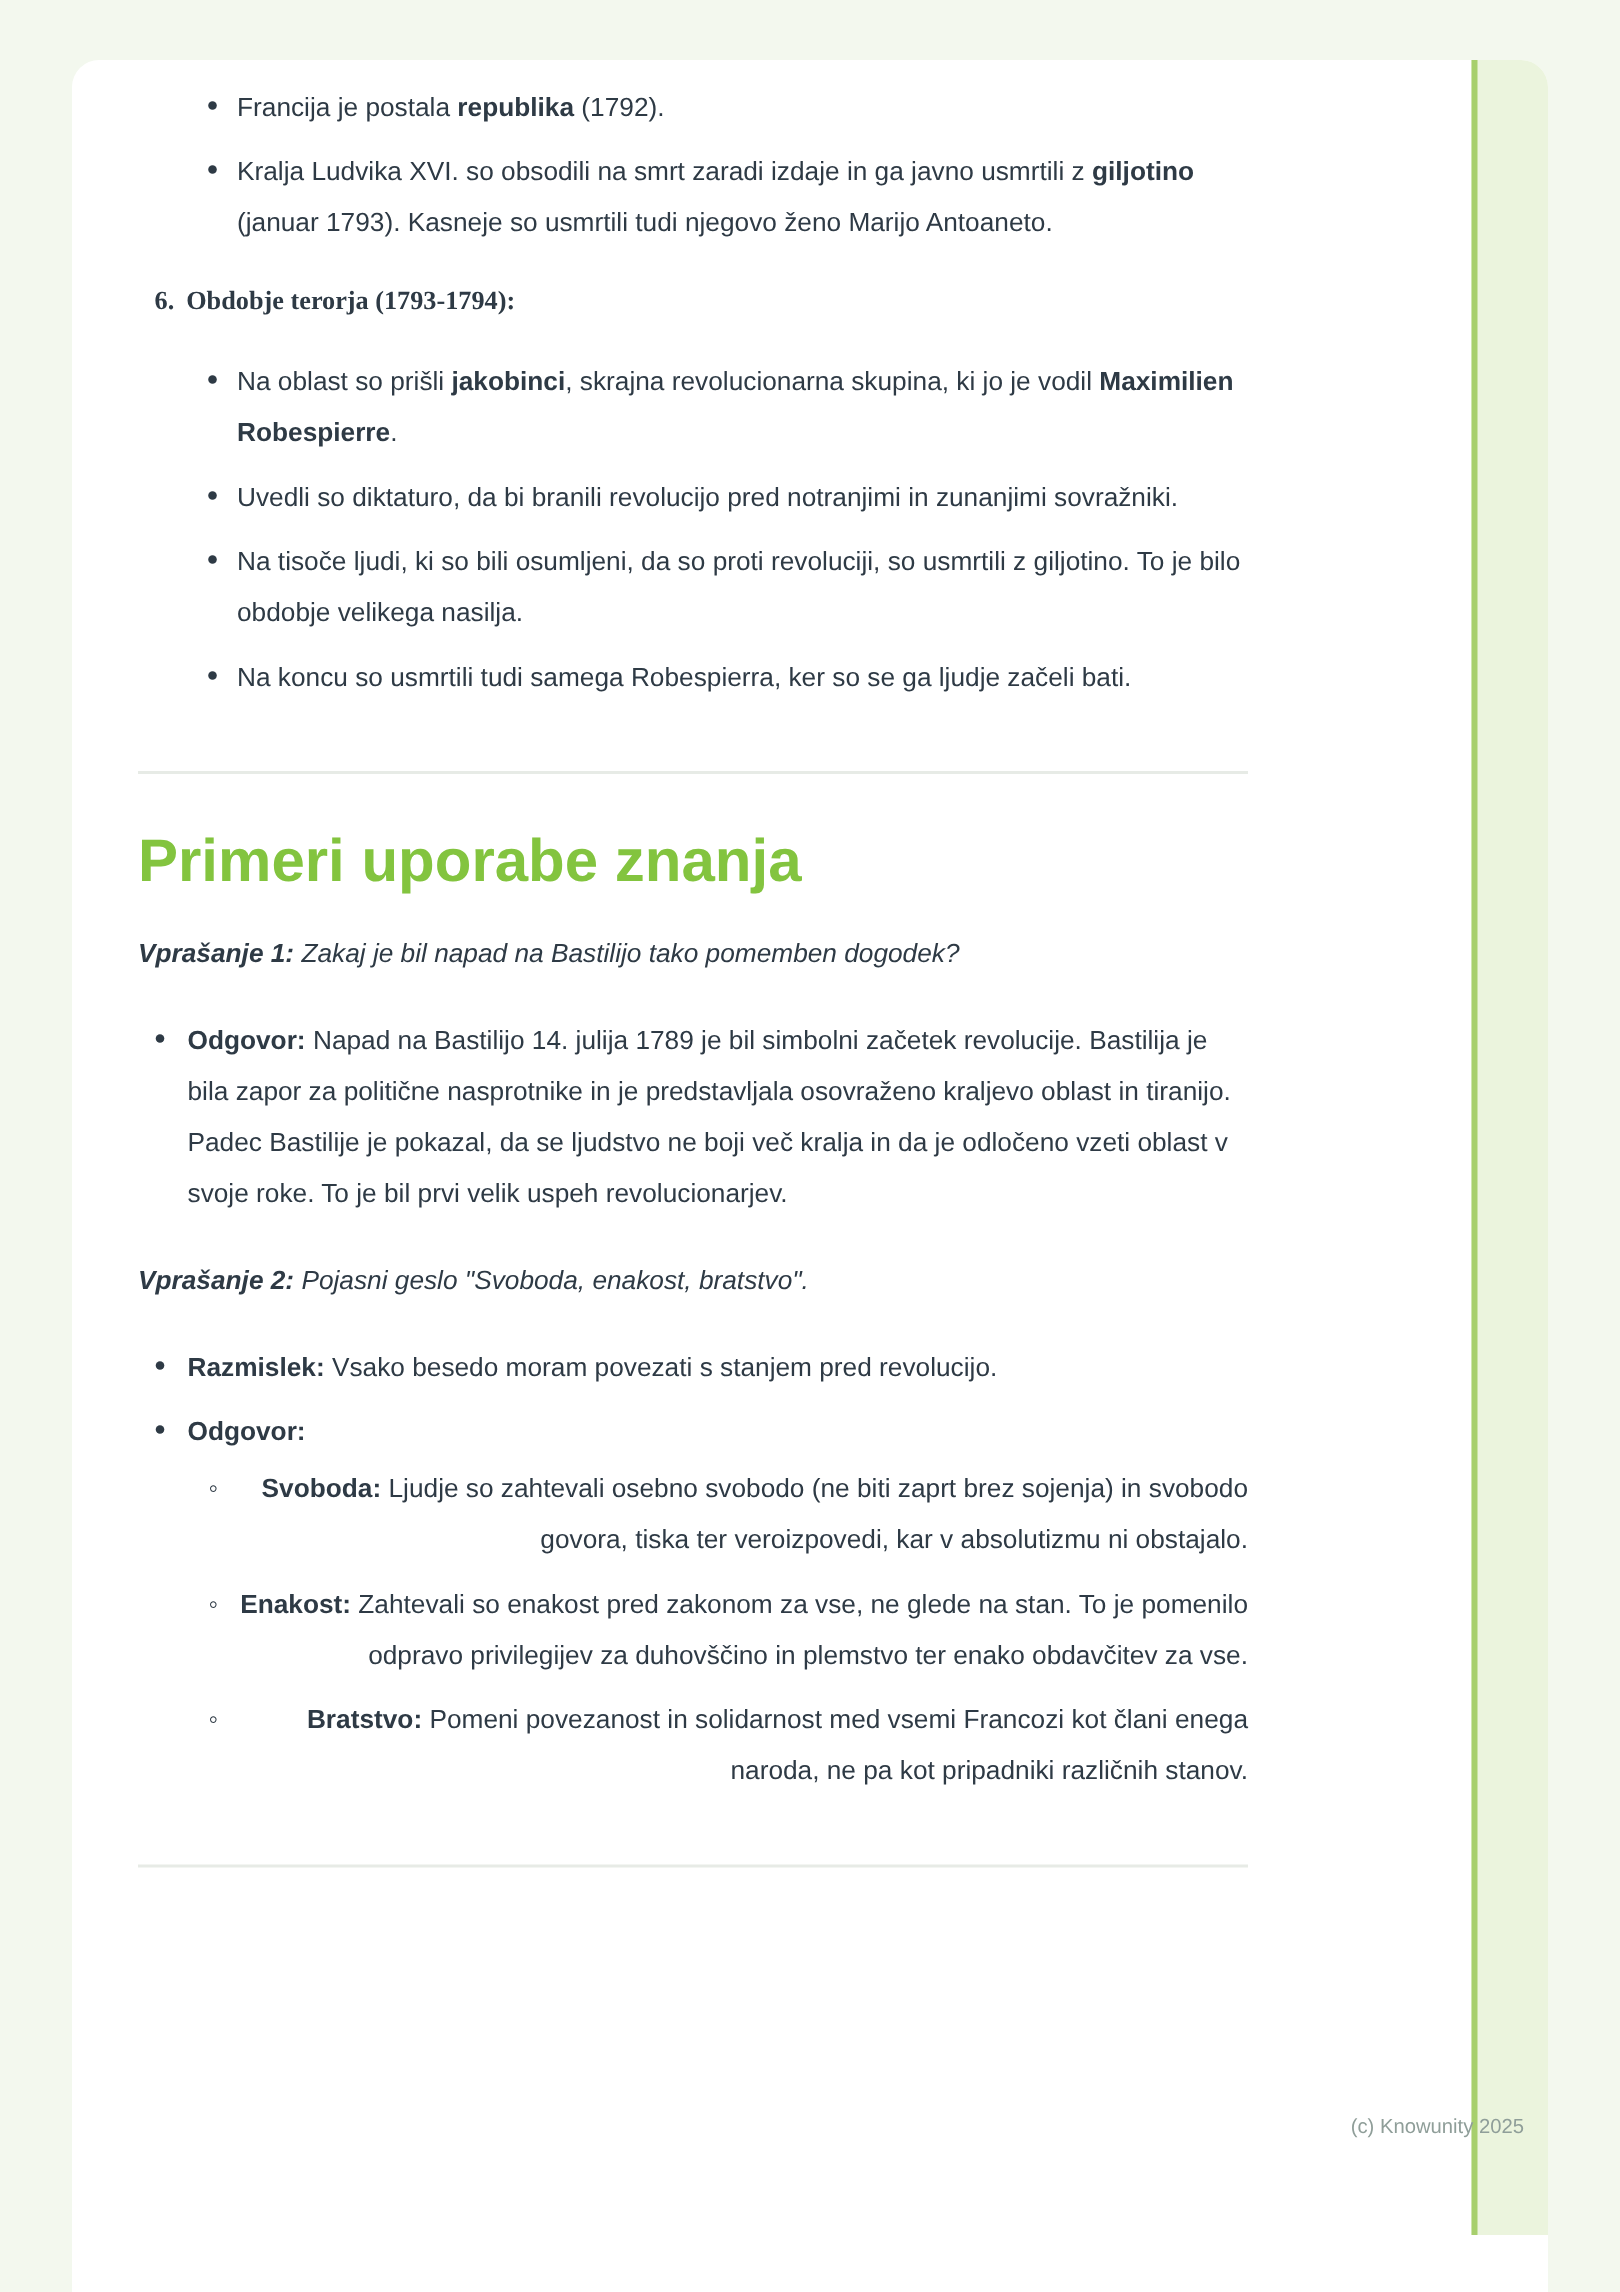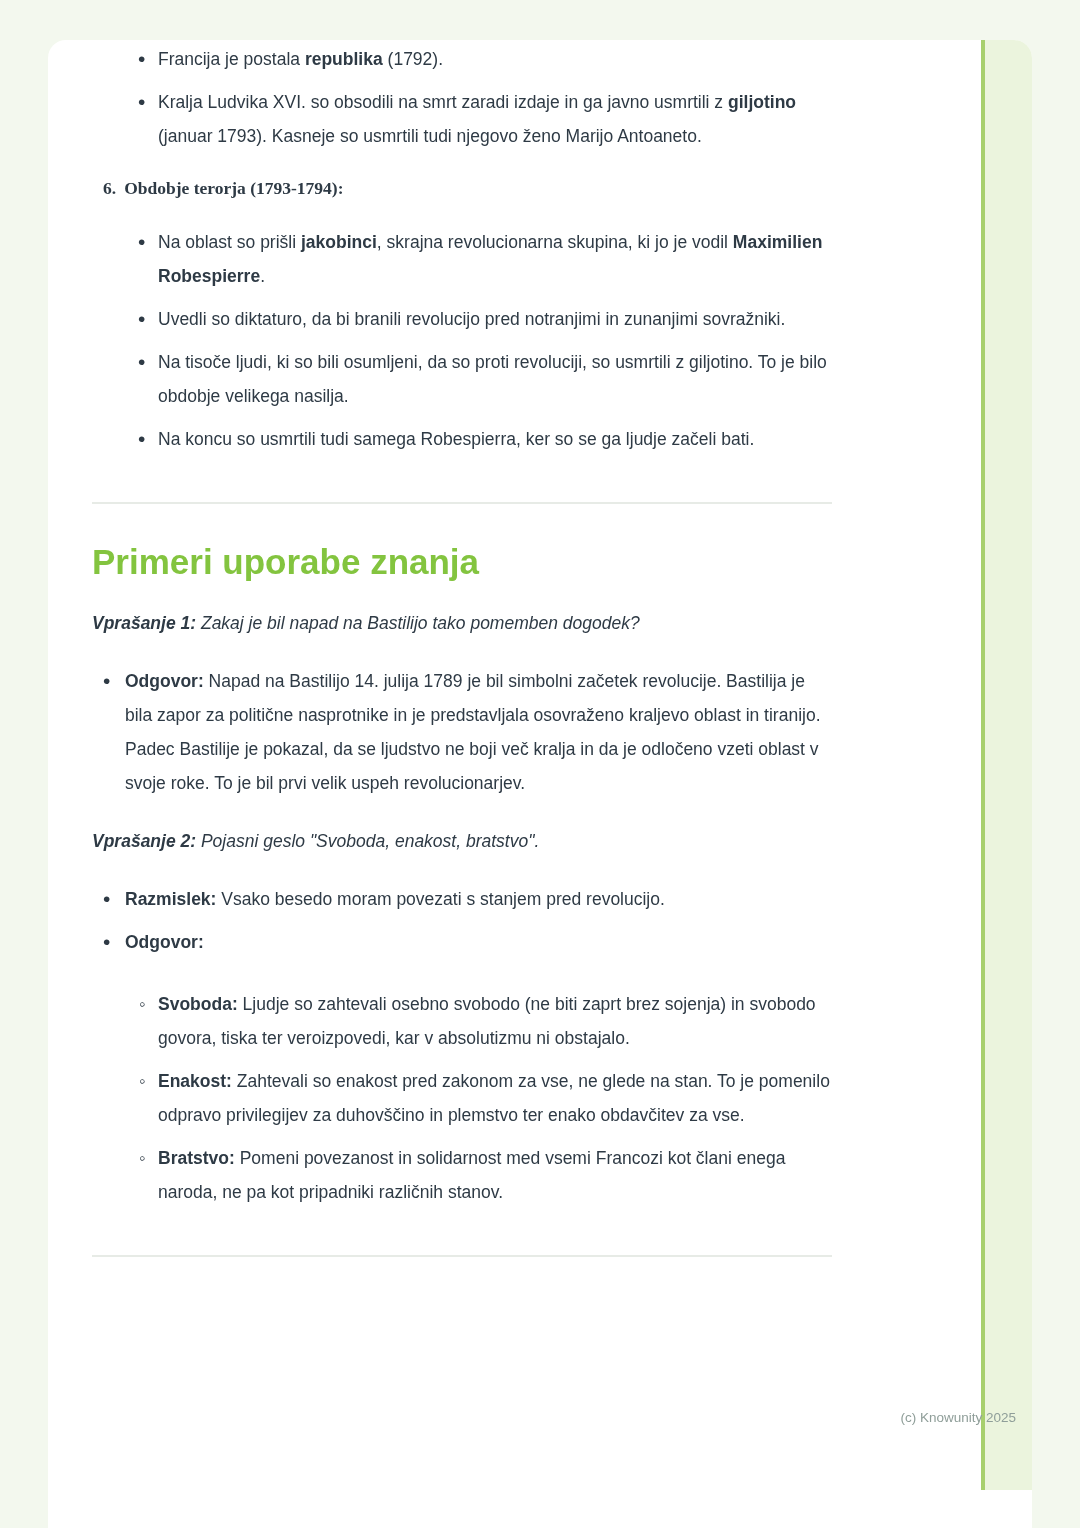--- a/index.html
+++ b/index.html
@@ -21,21 +21,21 @@
   }
   .accent-strip {
     position: absolute;
     top: 0; right: 0; bottom: 38px;
     width: 47px;
     background: var(--strip-fill, #ebf4dd);
     border-left: 4.5px solid var(--strip-line, #a7cf6d);
   }
   .content {
     position: relative;
-    padding: 2px 0 40px 44px;
+    padding: 14px 0 40px 44px;
     width: 740px;
     font-size: 17.5px;
     line-height: 34px;
   }
   .bold, b { font-weight: bold; }
   ul { list-style: none; margin: 0; padding: 0; }
   ul.lvl2 { margin-left: 46px; }
   ul.lvl1 { margin-left: 11px; }
   li { position: relative; padding-left: 20px; margin-bottom: 9px; }
   ul.lvl1 > li { padding-left: 22px; }
@@ -44,35 +44,35 @@
     position: absolute;
     left: 0; top: 0;
     font-size: 21px;
   }
   li.circle::before {
     content: "◦";
     position: absolute;
     left: 1px; top: 0;
     font-size: 18px;
   }
-  ul.sub { margin-left: 13px; margin-top: 28px; }
+  ul.sub { margin-left: 13px; margin-top: 4px; text-align: right; }
   .numbered {
     margin: 18px 0 20px 11px;
     font-weight: bold;
     font-family: Liberation Serif, serif;
   }
   .numbered .num { font-weight: bold; margin-right: 8px; }
   hr.divider {
     border: none;
     border-top: 2px solid #e7ebe6;
     margin: 46px 0 0 0;
   }
   h1.section-heading {
     color: var(--accent, #83c43f);
-    font-size: 35px;
+    font-size: 40px;
     line-height: 36px;
     margin: 40px 0 26px 0;
     font-weight: bold;
   }
   p.question {
     margin: 0 0 24px 0;
     font-style: italic;
   }
   .block-gap { margin-bottom: 24px; }
   .footer-note {

